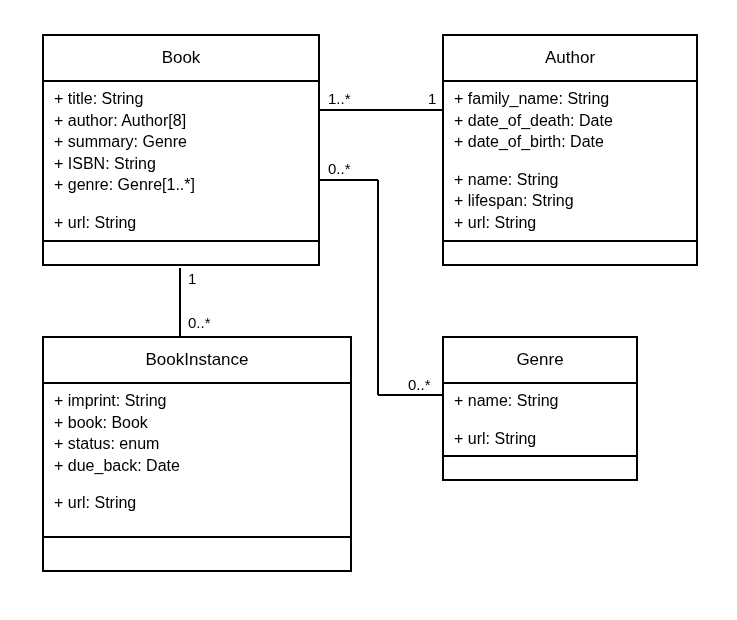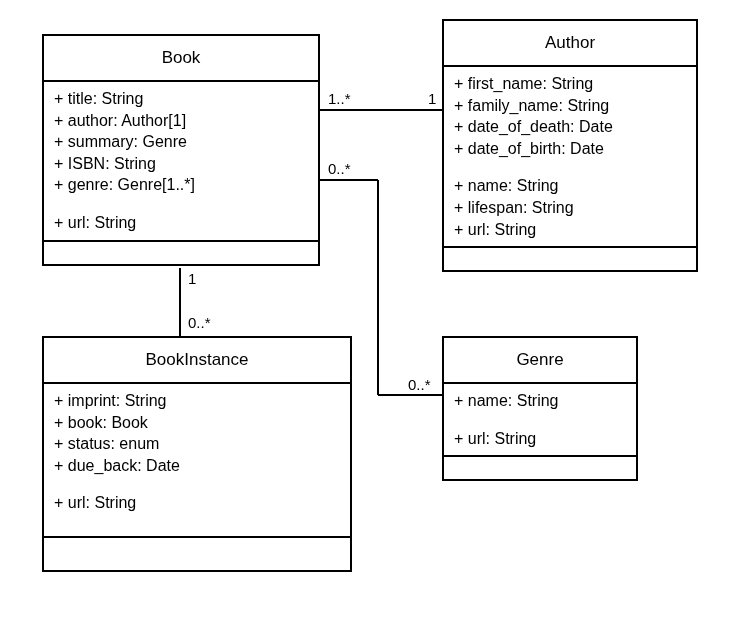--- a/index.html
+++ b/index.html
@@ -65,34 +65,33 @@
   <line x1="378" y1="180" x2="378" y2="395"></line>
   <line x1="378" y1="395" x2="442" y2="395"></line>
 
   <line x1="180" y1="268" x2="180" y2="336"></line>
 </svg>
 
 <div class="uml-class" style="left:42px; top:34px; width:278px;">
   <div class="uml-title">Book</div>
   <div class="uml-body">
     <div>+ title: String</div>
-    <div>+ author: Author[1]</div>
+    <div>+ author: Author[8]</div>
     <div>+ summary: Genre</div>
     <div>+ ISBN: String</div>
     <div>+ genre: Genre[1..*]</div>
     <div class="spacer"></div>
     <div>+ url: String</div>
   </div>
   <div class="uml-foot"></div>
 </div>
 
-<div class="uml-class" style="left:442px; top:19px; width:256px;">
+<div class="uml-class" style="left:442px; top:34px; width:256px;">
   <div class="uml-title">Author</div>
   <div class="uml-body">
-    <div>+ first_name: String</div>
     <div>+ family_name: String</div>
     <div>+ date_of_death: Date</div>
     <div>+ date_of_birth: Date</div>
     <div class="spacer"></div>
     <div>+ name: String</div>
     <div>+ lifespan: String</div>
     <div>+ url: String</div>
   </div>
   <div class="uml-foot"></div>
 </div>

